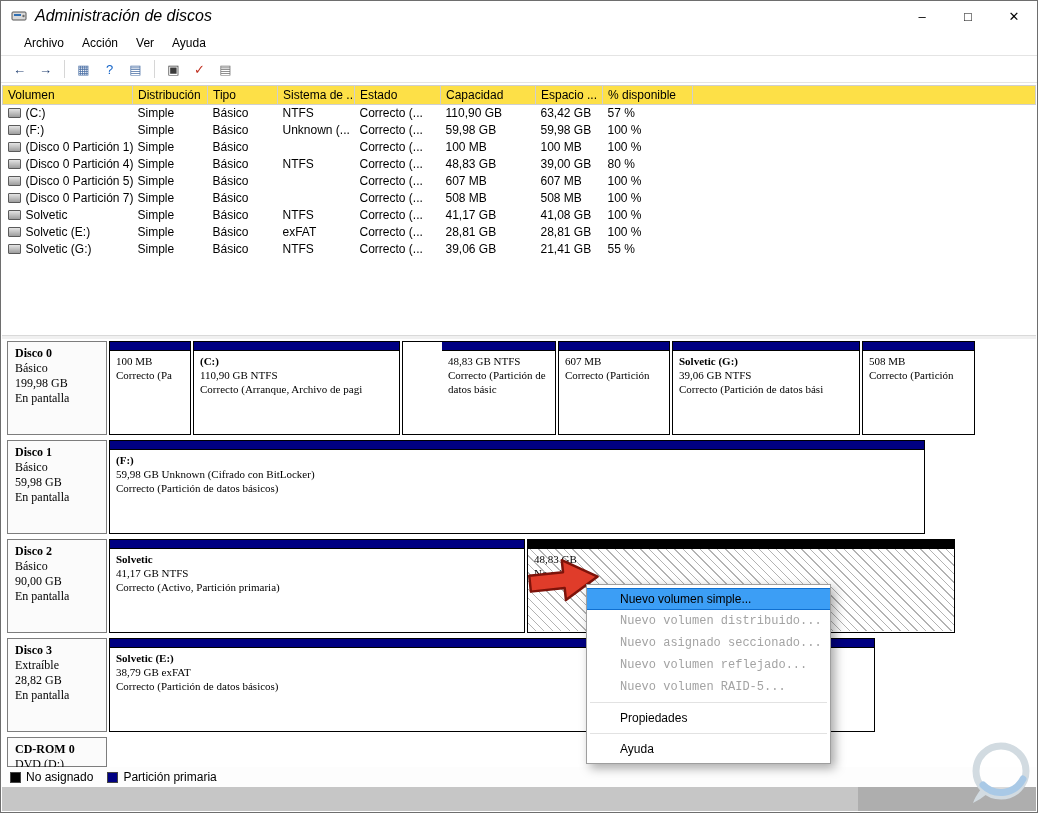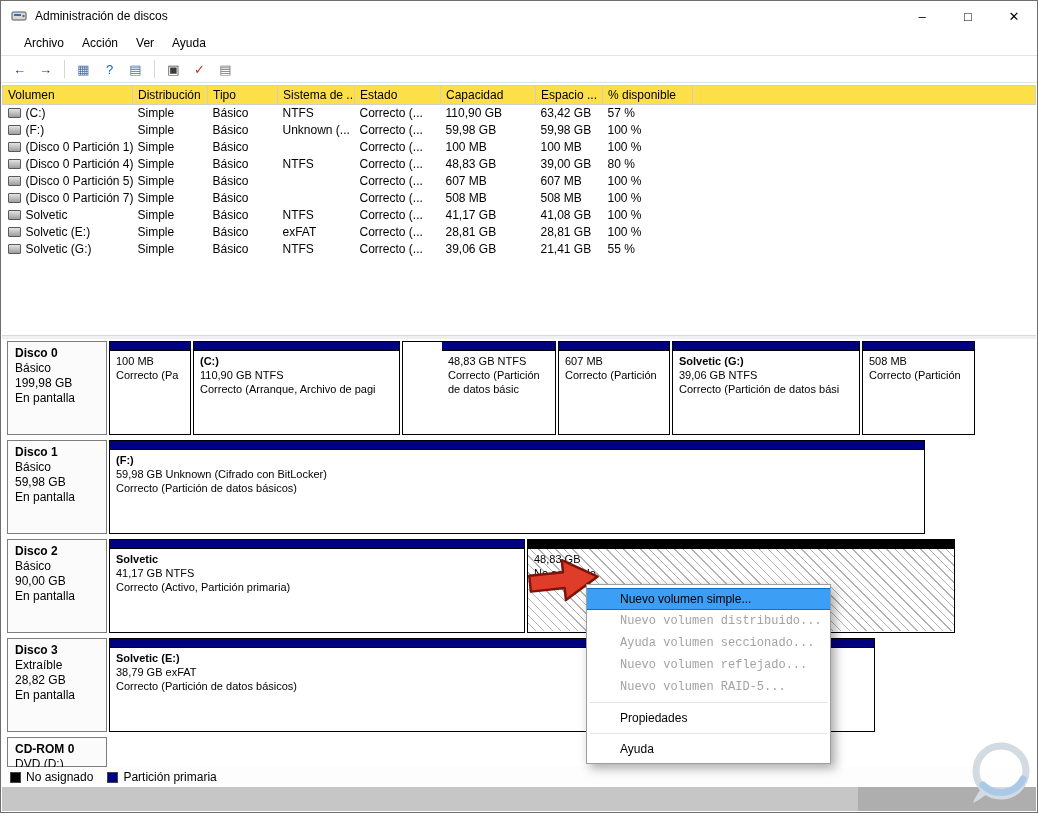--- a/index.html
+++ b/index.html
@@ -7,21 +7,21 @@
   body {
     width:1038px; height:813px; overflow:hidden;
     font-family:"Liberation Sans", sans-serif; font-size:12px; color:#000;
     background:#fff;
   }
   .window { position:absolute; inset:0; border:1px solid #6e6e6e; background:#fff; }
 
   
   .titlebar { height:30px; display:flex; align-items:center; padding-left:10px; background:#fff; }
   .app-icon { width:16px; height:16px; display:inline-block; }
-  .title { margin-left:8px; font-size:12px; }
+  .title { margin-left:8px; font-size:16px;font-style:italic; }
   .win-controls { margin-left:auto; display:flex; height:100%; }
   .win-btn { width:46px; height:100%; border:none; background:transparent; font-size:13px;
              display:flex; align-items:center; justify-content:center; font-family:inherit; cursor:default; }
 
   
   .menubar { height:24px; display:flex; align-items:center; padding-left:14px; }
   .menu-item { padding:3px 9px; cursor:default; }
 
   
   .toolbar { height:28px; border-top:1px solid #e4e4e4; border-bottom:1px solid #e4e4e4;
@@ -37,21 +37,21 @@
              padding:2px 5px; height:18px; white-space:nowrap; overflow:hidden; background:#fde047; }
   thead th:first-child { border-left:1px solid #cfcfcf; }
   tbody td { padding:1px 5px; height:17px; white-space:nowrap; overflow:hidden; }
   .vol-icon { display:inline-block; width:13px; height:10px; margin-right:5px; vertical-align:-1px;
               border:1px solid #5a5a5a; background:linear-gradient(#e4e4e4,#9d9d9d); border-radius:1px; }
 
   
   .pane-sep { position:absolute; top:334px; left:1px; right:1px; height:4px; background:#f0f0f0;
               border-top:1px solid #d9d9d9; }
   .bottom-pane { position:absolute; top:338px; left:1px; right:1px; height:428px; overflow:hidden; background:#fff; padding-top:2px; }
-  .disk-row { display:flex; margin:0 0 5px 5px; height:94px; }
+  .disk-row { display:flex; margin:0 0 5px 5px; height:94px;font-family:Liberation Serif, serif; }
   .disk-row.clipped { height:30px; overflow:hidden; margin-bottom:0; }
   .disk-info { flex:0 0 100px; width:100px; border:1px solid #7d7d7d; background:#fbfbfb;
                padding:4px 7px; line-height:15px; }
   .dname { font-weight:bold; }
   .parts { flex:1; display:flex; gap:2px; margin-left:2px; }
   .part { border:1px solid #000; background:#fff; position:relative; flex:0 0 auto; }
   .strip { height:9px; background:#000082; border-bottom:1px solid #000; }
   .part.unalloc .strip { background:#000; }
   .pbody { padding:3px 6px; font-size:11px; line-height:14px; height:calc(100% - 10px); overflow:hidden; }
   .part.unalloc .pbody { background:repeating-linear-gradient(45deg,#fff 0 5px,#b3b3b3 5px 6px);
@@ -393,21 +393,21 @@
 
   <div class="red-arrow">
     <svg width="74" height="46" viewBox="0 0 74 46">
       <polygon points="2,15 36,15 36,3 70,23 36,43 36,31 2,31" fill="#e03c2a" stroke="#7d130a" stroke-width="2.5" stroke-linejoin="round"></polygon>
     </svg>
   </div>
 
   <div class="ctx" id="ctx">
       <div class="ctx-item hl">Nuevo volumen simple...</div>
       <div class="ctx-item disabled">Nuevo volumen distribuido...</div>
-      <div class="ctx-item disabled">Ayuda volumen seccionado...</div>
+      <div class="ctx-item disabled">Nuevo asignado seccionado...</div>
       <div class="ctx-item disabled">Nuevo volumen reflejado...</div>
       <div class="ctx-item disabled">Nuevo volumen RAID-5...</div>
       <div class="ctx-sep"></div>
       <div class="ctx-item">Propiedades</div>
       <div class="ctx-sep"></div>
       <div class="ctx-item">Ayuda</div>
     </div>
 
   <div class="watermark">
     <svg width="70" height="68" viewBox="0 0 70 68">

